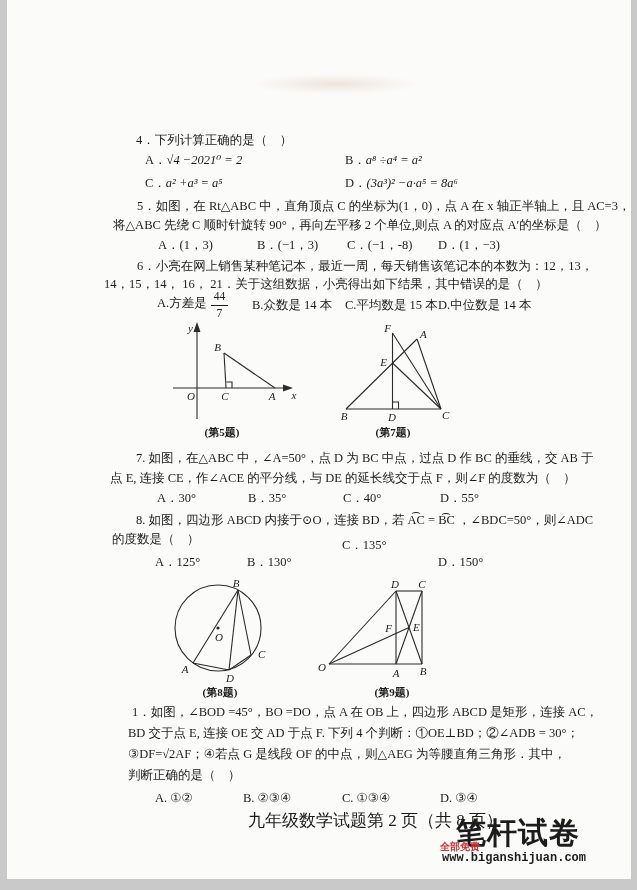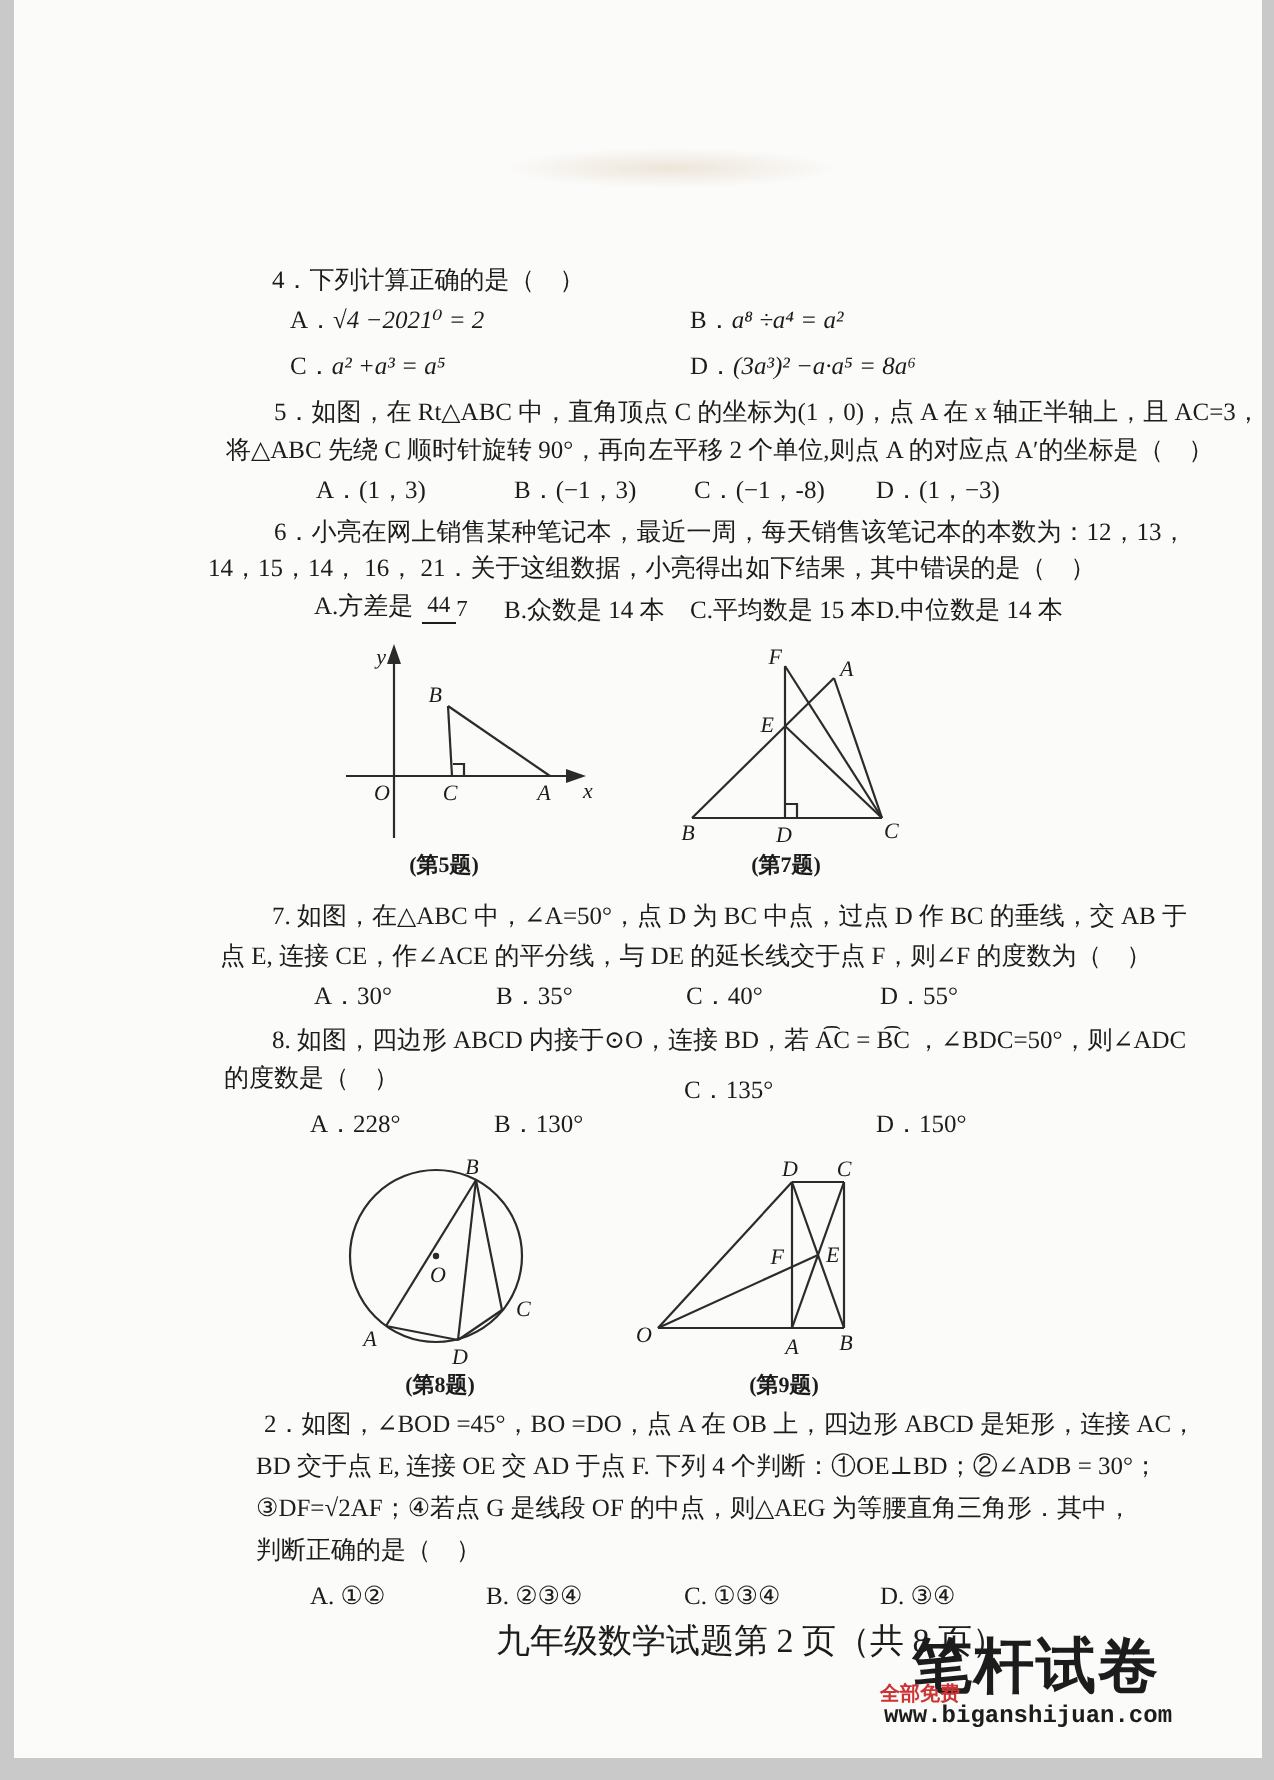--- a/index.html
+++ b/index.html
@@ -10,21 +10,21 @@
   }
   .edge{position:absolute;background:#c9c9c9}
   .edge.left{left:0;top:0;width:7px;height:890px}
   .edge.right{left:631px;top:0;width:6px;height:890px}
   .edge.bottom{left:0;top:879px;width:637px;height:11px}
   .smudge{position:absolute;left:250px;top:74px;width:170px;height:20px;
     background:radial-gradient(ellipse at center,rgba(213,193,164,.38),rgba(213,193,164,0) 70%);}
   .line{position:absolute;white-space:nowrap;font-size:12.5px;line-height:1.25}
   .formula{font-style:italic}
   .opt-label{font-style:normal}
-  .frac{display:inline-flex;flex-direction:row;align-items:center;
+  .frac{display:inline-flex;flex-direction:column;align-items:center;
     font-size:11.5px;line-height:1;margin-left:4px;transform:translateY(1px)}
   .frac .num{border-bottom:1px solid #1c1c1c;padding:0 3px 2px}
   .frac .den{padding-top:2px}
   .flexrow{display:flex;align-items:center}
   svg{position:absolute;overflow:visible}
   svg line,svg polyline,svg circle.ring,svg path{stroke:#2b2b2b;stroke-width:1.1;fill:none}
   .svg-label{font-family:"Liberation Serif","DejaVu Serif",serif;font-style:italic;
     font-size:11px;fill:#1c1c1c;stroke:none}
   .fig-caption{position:absolute;transform:translateX(-50%);font-size:11px;
     font-weight:bold;white-space:nowrap}
@@ -103,21 +103,21 @@
 
 <div class="line" style="left:136px;top:451px">7. 如图，在△ABC 中，∠A=50°，点 D 为 BC 中点，过点 D 作 BC 的垂线，交 AB 于</div>
 <div class="line" style="left:110px;top:471px">点 E, 连接 CE，作∠ACE 的平分线，与 DE 的延长线交于点 F，则∠F 的度数为（　）</div>
 <div class="line" style="left:157px;top:491px">A．30°</div>
 <div class="line" style="left:248px;top:491px">B．35°</div>
 <div class="line" style="left:343px;top:491px">C．40°</div>
 <div class="line" style="left:440px;top:491px">D．55°</div>
 
 <div class="line" style="left:136px;top:513px">8. 如图，四边形 ABCD 内接于⊙O，连接 BD，若 A͡C = B͡C ，∠BDC=50°，则∠ADC</div>
 <div class="line" style="left:112px;top:532px">的度数是（　）</div>
-<div class="line" style="left:155px;top:555px">A．228°</div>
+<div class="line" style="left:155px;top:555px">A．125°</div>
 <div class="line" style="left:247px;top:555px">B．130°</div>
 <div class="line" style="left:342px;top:538px">C．135°</div>
 <div class="line" style="left:438px;top:555px">D．150°</div>
 
 <svg style="left:168px;top:578px" width="135" height="108" viewBox="0 0 135 108">
   <circle class="ring" cx="50" cy="50" r="43"></circle>
   <circle cx="50" cy="50" r="1.6" fill="#2b2b2b" stroke="none"></circle>
   <line x1="25" y1="85" x2="70" y2="12"></line>
   <line x1="70" y1="12" x2="61" y2="92"></line>
   <line x1="70" y1="12" x2="83" y2="77"></line>
@@ -143,21 +143,21 @@
   <text class="svg-label" x="9" y="93" text-anchor="middle">O</text>
   <text class="svg-label" x="83" y="99" text-anchor="middle">A</text>
   <text class="svg-label" x="110" y="97" text-anchor="middle">B</text>
   <text class="svg-label" x="109" y="10" text-anchor="middle">C</text>
   <text class="svg-label" x="82" y="10" text-anchor="middle">D</text>
   <text class="svg-label" x="100" y="53" text-anchor="start">E</text>
   <text class="svg-label" x="79" y="54" text-anchor="end">F</text>
 </svg>
 <div class="fig-caption" style="left:392px;top:685px">(第9题)</div>
 
-<div class="line" style="left:132px;top:705px">2．如图，∠BOD =45°，BO =DO，点 A 在 OB 上，四边形 ABCD 是矩形，连接 AC，</div>
+<div class="line" style="left:132px;top:705px">1．如图，∠BOD =45°，BO =DO，点 A 在 OB 上，四边形 ABCD 是矩形，连接 AC，</div>
 <div class="line" style="left:128px;top:726px">BD 交于点 E, 连接 OE 交 AD 于点 F. 下列 4 个判断：①OE⊥BD；②∠ADB = 30°；</div>
 <div class="line" style="left:128px;top:747px">③DF=√2AF；④若点 G 是线段 OF 的中点，则△AEG 为等腰直角三角形．其中，</div>
 <div class="line" style="left:128px;top:768px">判断正确的是（　）</div>
 <div class="line" style="left:155px;top:791px">A. ①②</div>
 <div class="line" style="left:243px;top:791px">B. ②③④</div>
 <div class="line" style="left:342px;top:791px">C. ①③④</div>
 <div class="line" style="left:440px;top:791px">D. ③④</div>
 
 <div class="footer">九年级数学试题第 2 页（共 8 页）</div>
 <div class="wm-brand">笔杆试卷</div>

